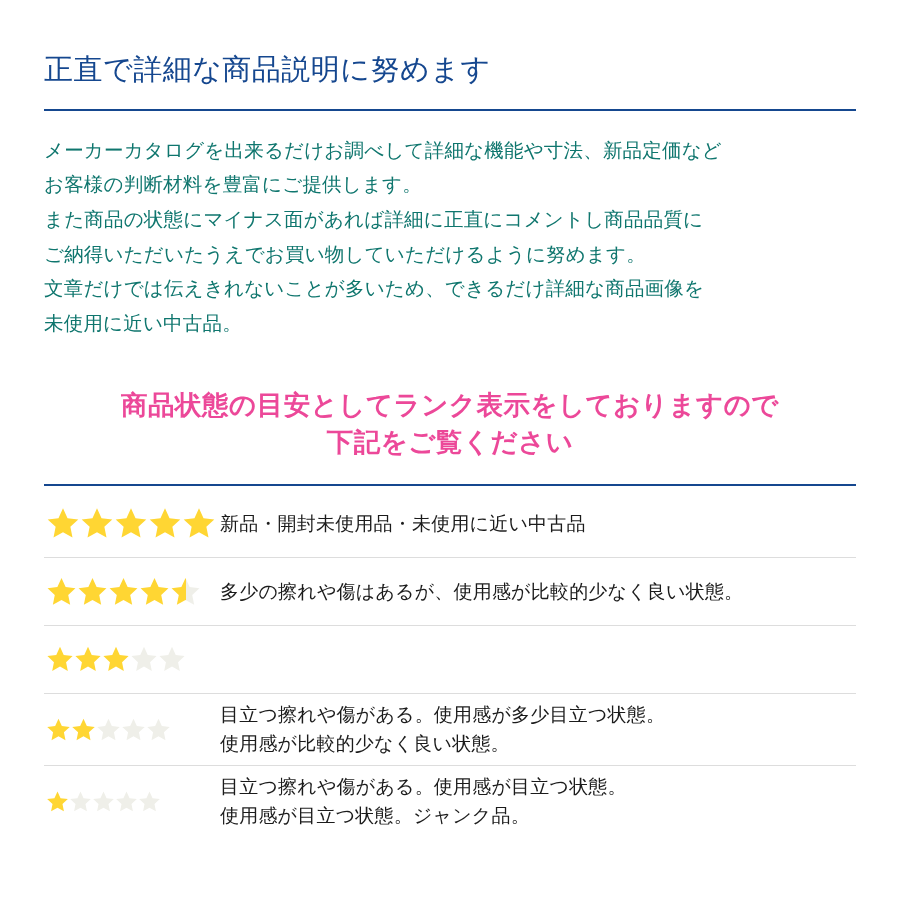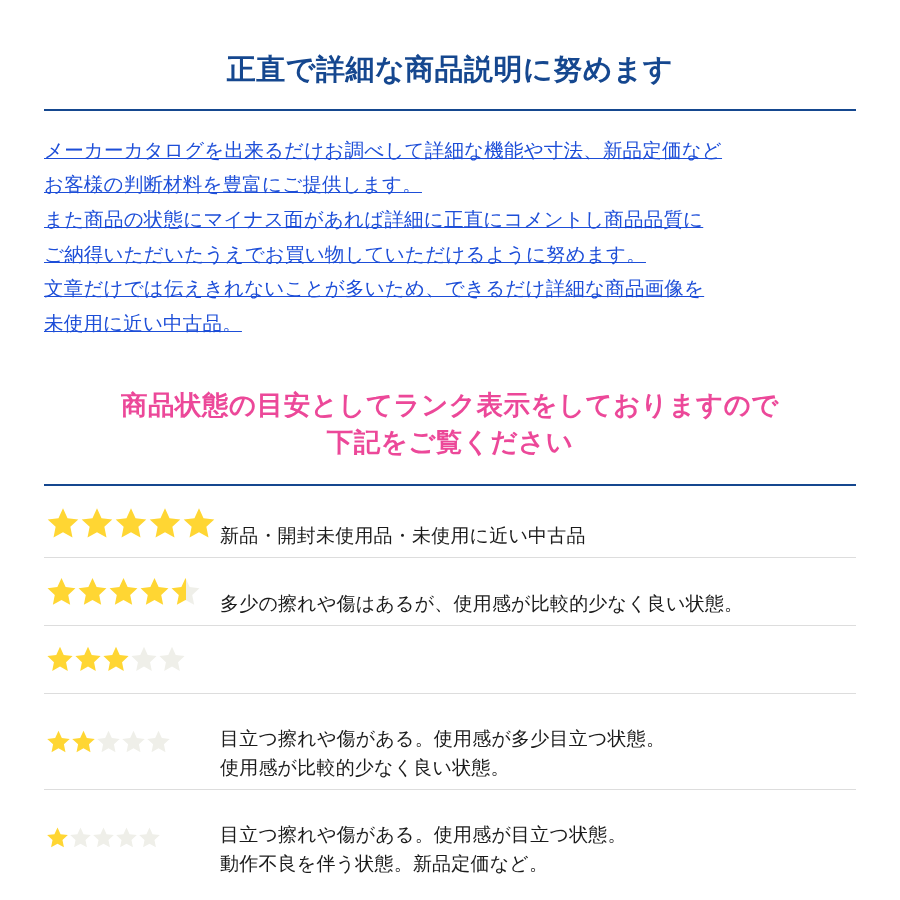--- a/index.html
+++ b/index.html
@@ -17,42 +17,41 @@
   .page {
     position: relative;
     width: 900px;
     height: 900px;
     box-sizing: border-box;
     padding: 0 44px;
   }
 
   
   .heading-1 {
-    text-align: center;
+    text-align: left;
     color: #15478f;
     font-size: 29px;
-    font-weight: bold;
+    font-weight: normal;
     letter-spacing: 0.5px;
     padding-top: 32px;
     line-height: 1.3;
   }
   .rule {
     border: none;
     border-top: 2px solid #15478f;
     margin: 14px 0 0 0;
   }
 
   
   .body-copy {
     margin-top: 22px;
     font-size: 19.5px;
     line-height: 1.78;
-    color: #1d4ed8;
+    color: #0f766e;
     letter-spacing: 0.2px;
-    text-decoration: underline;
   }
   .body-copy p {
     margin: 0;
   }
 
   
   .heading-2 {
     text-align: center;
     color: #ec4899;
     font-size: 26.5px;
@@ -95,21 +94,20 @@
     line-height: 1;
   }
   .star svg {
     display: block;
   }
   .rank-desc {
     font-size: 19px;
     line-height: 1.55;
     color: #1b1b1b;
     letter-spacing: 0.2px;
-    margin-top: 24px;
   }
   .rank-desc div { white-space: nowrap; }
 </style>
 </head>
 <body>
 
 <div class="page">
 
   <h1 class="heading-1">正直で詳細な商品説明に努めます</h1>
   <hr class="rule">
@@ -290,18 +288,18 @@
             </svg>
           </span>
           <span class="star">
             <svg width="23" height="23" viewBox="0 0 24 24">
               <polygon points="12,1.6 15.2,8.6 22.8,9.5 17.2,14.7 18.7,22.2 12,18.5 5.3,22.2 6.8,14.7 1.2,9.5 8.8,8.6" fill="#efefe9"></polygon>
             </svg>
           </span>
         </div>
       <div class="rank-desc">
         <div>目立つ擦れや傷がある。使用感が目立つ状態。</div>
-        <div>動作不良を伴う状態。新品定価など。</div>
+        <div>使用感が目立つ状態。ジャンク品。</div>
       </div>
     </div>
 
   </div>
 </div>
 
 </body></html>

